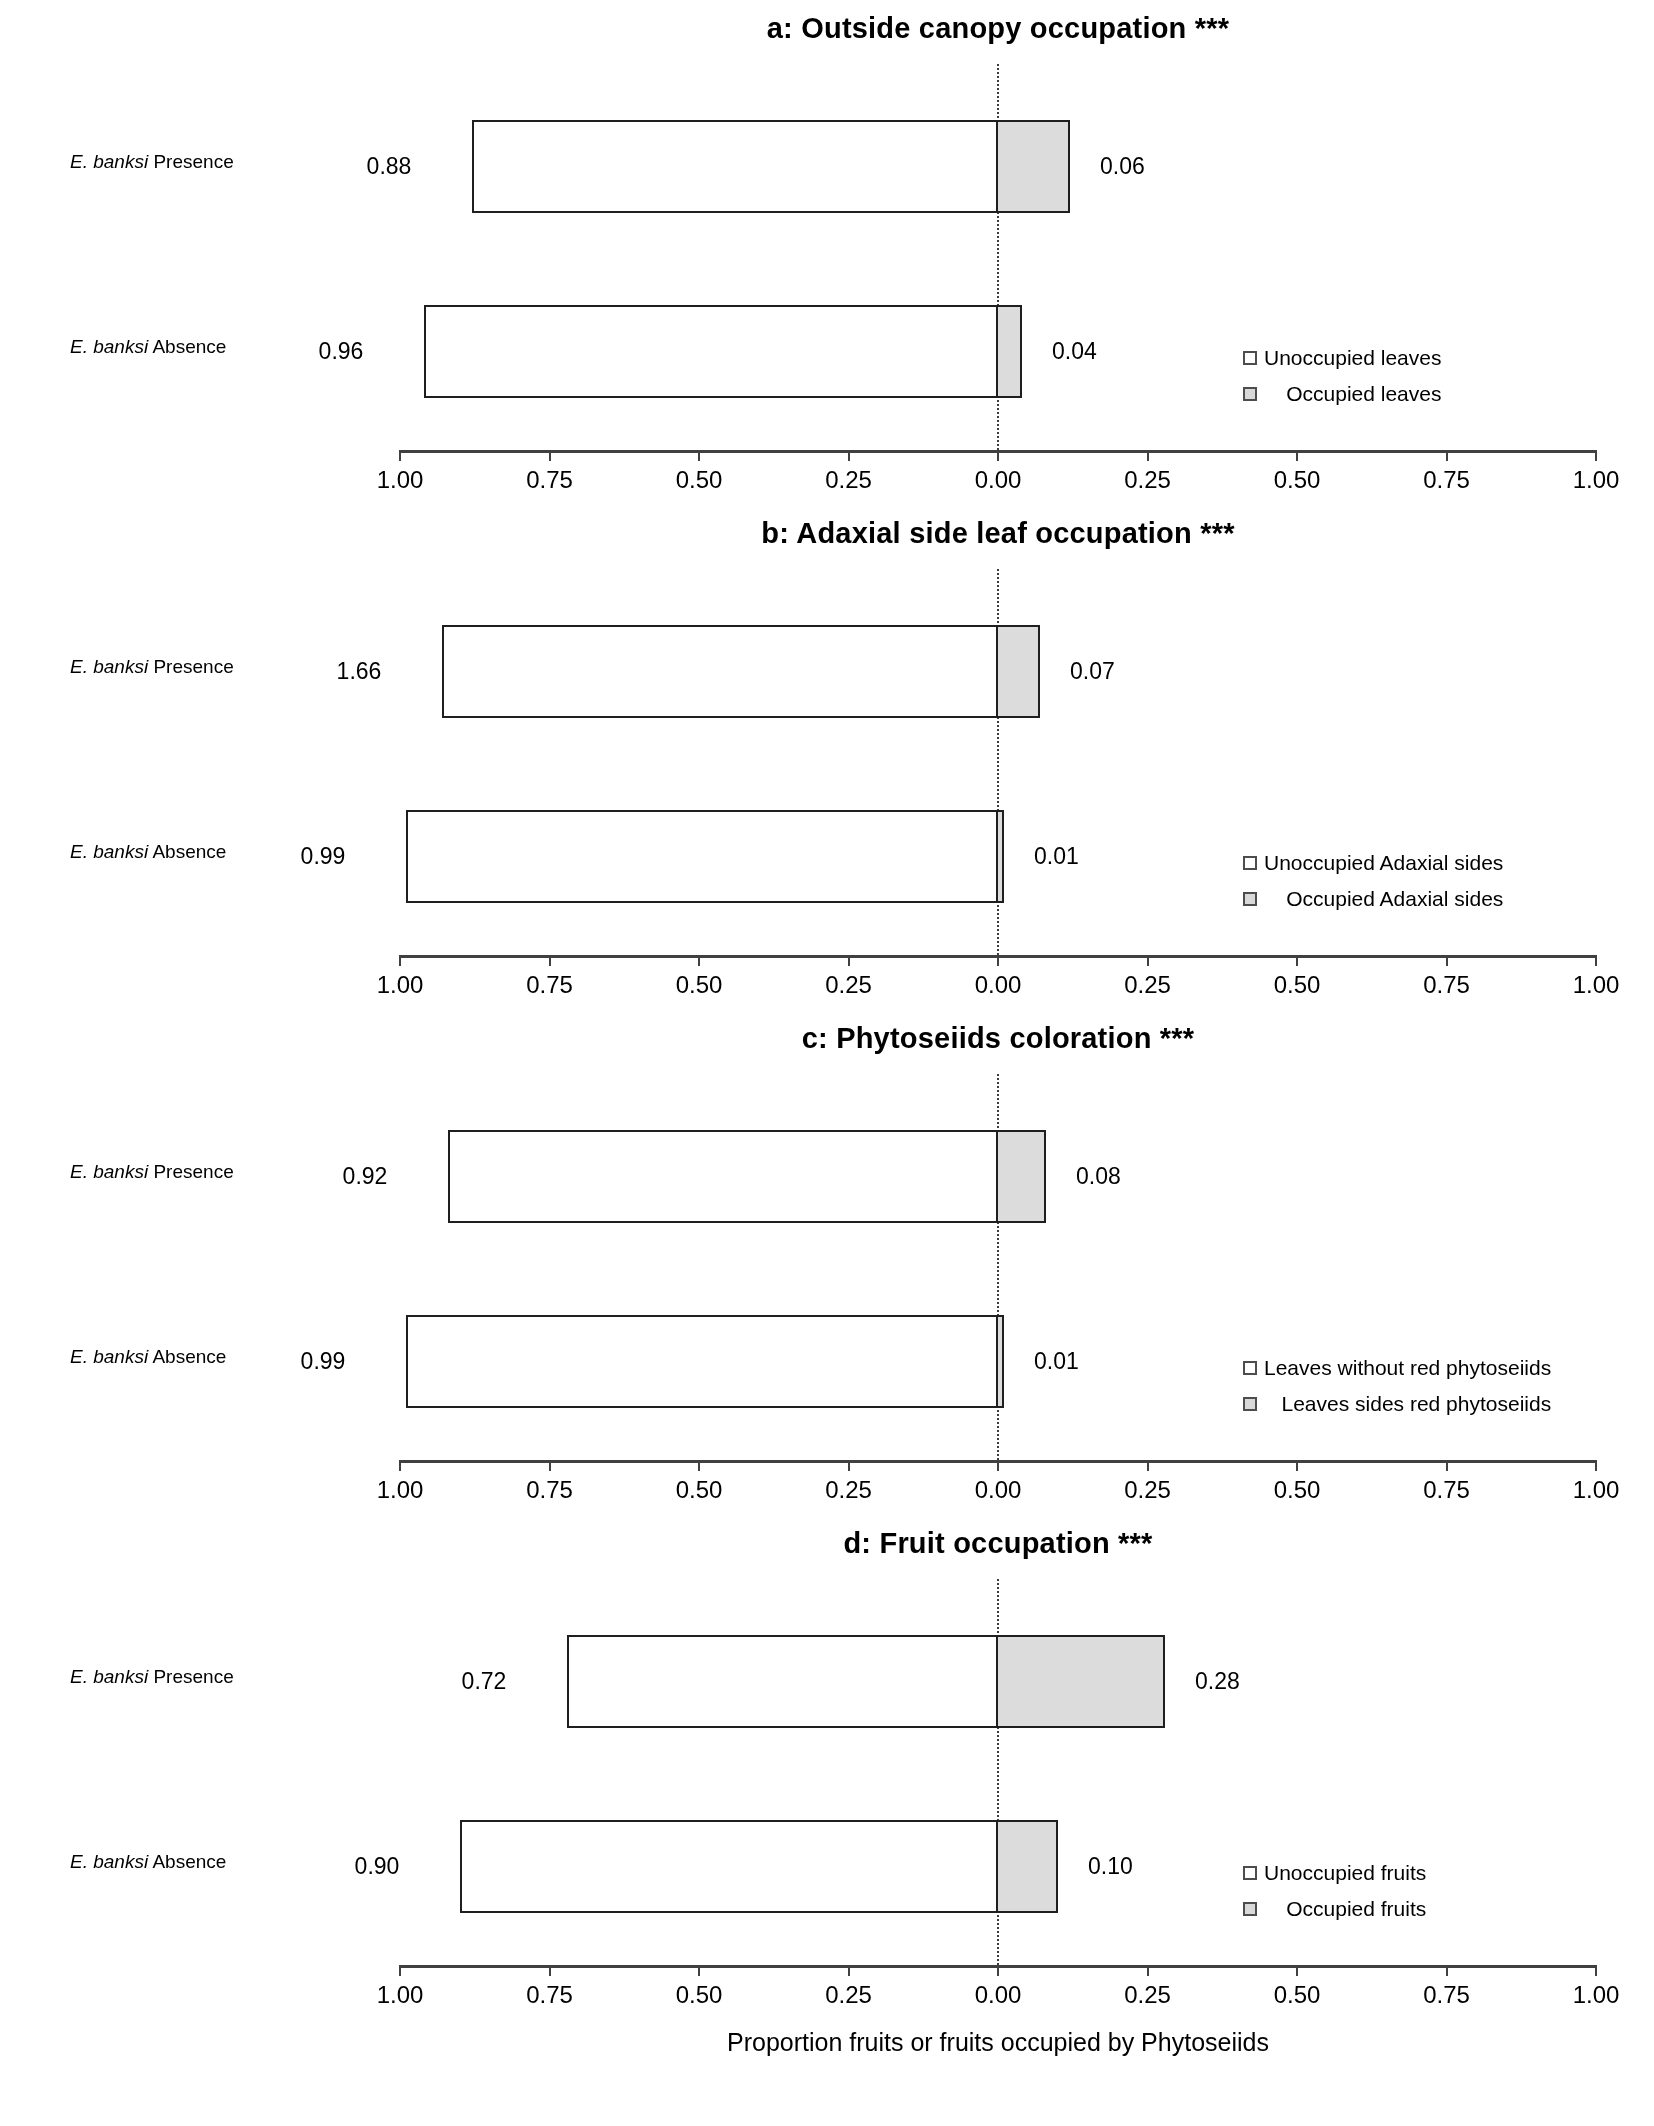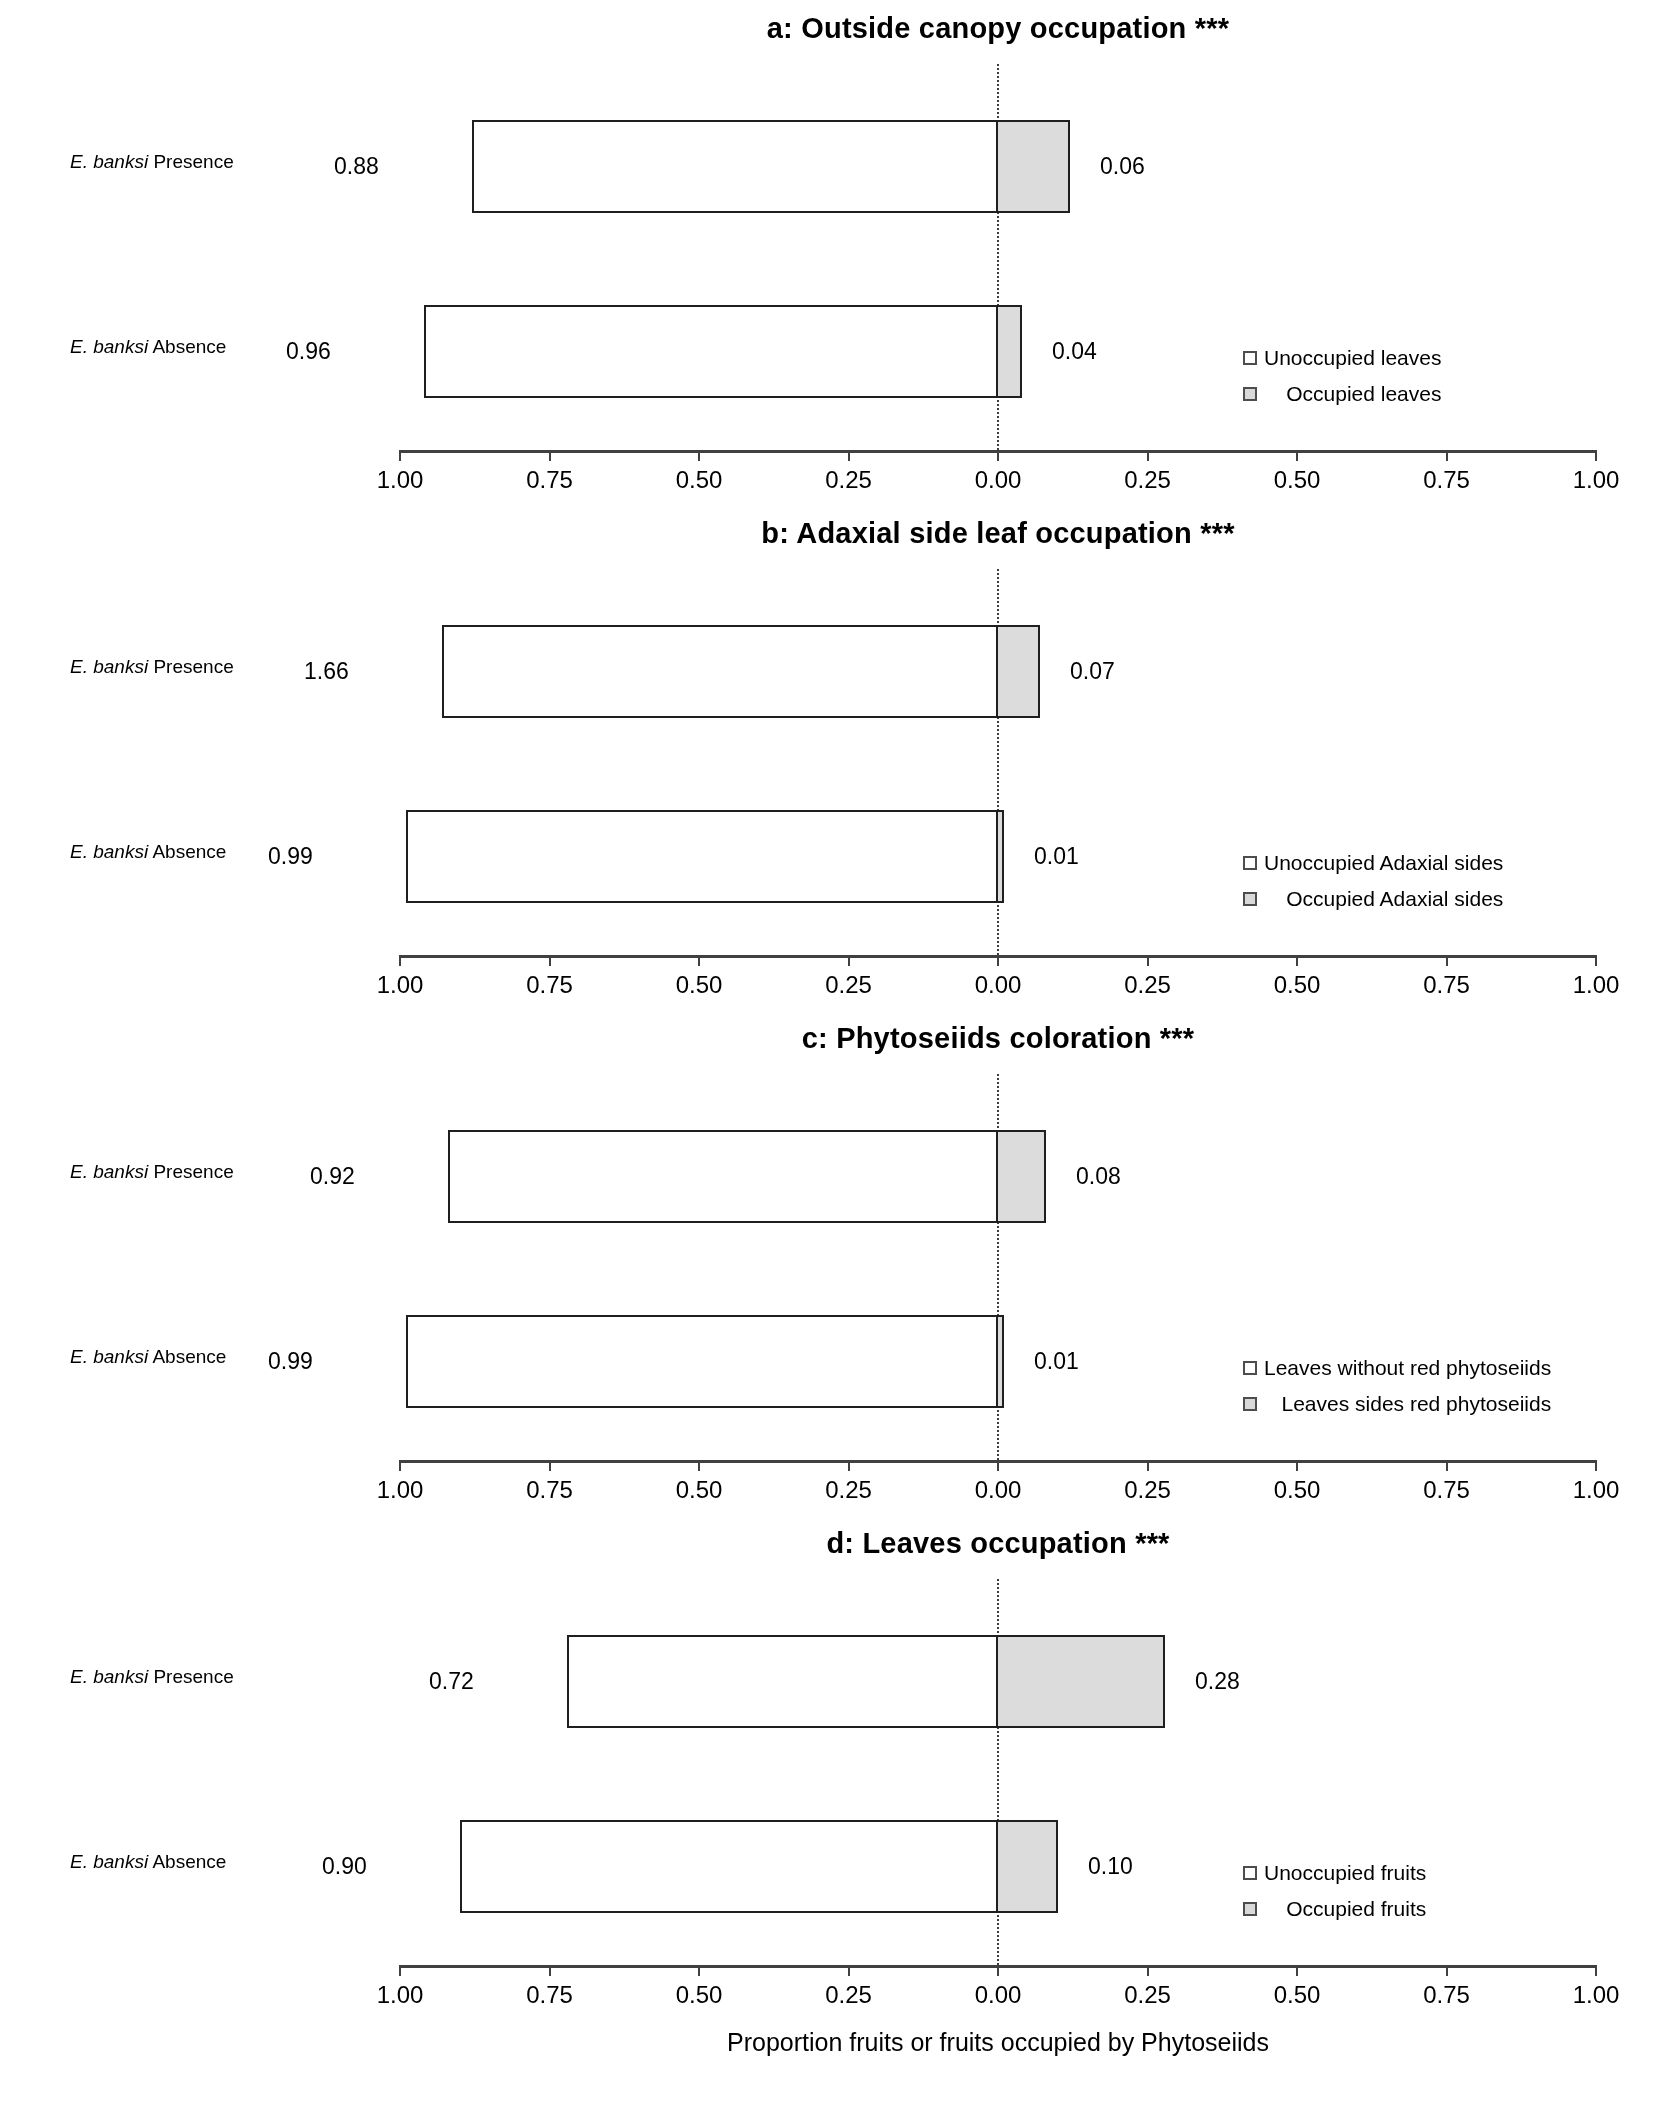--- a/index.html
+++ b/index.html
@@ -23,21 +23,21 @@
   .cat-label i{font-style:italic;}
   .bar{
     position:absolute;height:93px;box-sizing:border-box;
     border:2px solid #1f1f1f;z-index:2;
   }
   .bar.white{background:#ffffff;}
   .bar.gray{background:#dcdcdc;}
   .val-label{
     position:absolute;width:110px;font-size:23px;z-index:3;white-space:nowrap;
   }
-  .val-label.left{text-align:left;}
+  .val-label.left{text-align:center;}
   .val-label.right{text-align:left;}
   .axis-line{
     position:absolute;left:400px;width:1196px;height:3px;background:#404040;
   }
   .axis-tick{
     position:absolute;width:2px;height:11px;background:#404040;
   }
   .tick-label{
     position:absolute;width:84px;text-align:center;font-size:24px;white-space:nowrap;
   }
@@ -187,21 +187,21 @@
       <div class="axis-tick" style="left: 1146.5px; top: 450px;"></div>
       <div class="tick-label" style="left: 1105.5px; top: 466px;">0.25</div>
       <div class="axis-tick" style="left: 1296px; top: 450px;"></div>
       <div class="tick-label" style="left: 1255px; top: 466px;">0.50</div>
       <div class="axis-tick" style="left: 1445.5px; top: 450px;"></div>
       <div class="tick-label" style="left: 1404.5px; top: 466px;">0.75</div>
       <div class="axis-tick" style="left: 1595px; top: 450px;"></div>
       <div class="tick-label" style="left: 1554px; top: 466px;">1.00</div>
     </section>
     <section class="panel" style="top: 1515px;">
-      <h2 class="panel-title" style="margin: 0px;">d: Leaves occupation ***</h2>
+      <h2 class="panel-title" style="margin: 0px;">d: Fruit occupation ***</h2>
       <div class="center-line" style="left: 997px;"></div>
       <div class="cat-label" style="top: 150.5px;"><i>E. banksi</i> Presence</div>
       <div class="bar white" style="top: 120px; left: 567px; width: 431px;"></div>
       <div class="bar gray" style="top: 120px; left: 996px; width: 169px;"></div>
       <div class="val-label left" style="top: 152.5px; left: 429px;">0.72</div>
       <div class="val-label right" style="top: 152.5px; left: 1195px;">0.28</div>
       <div class="cat-label" style="top: 335.5px;"><i>E. banksi</i> Absence</div>
       <div class="bar white" style="top: 305px; left: 460px; width: 538px;"></div>
       <div class="bar gray" style="top: 305px; left: 996px; width: 62px;"></div>
       <div class="val-label left" style="top: 337.5px; left: 322px;">0.90</div>

